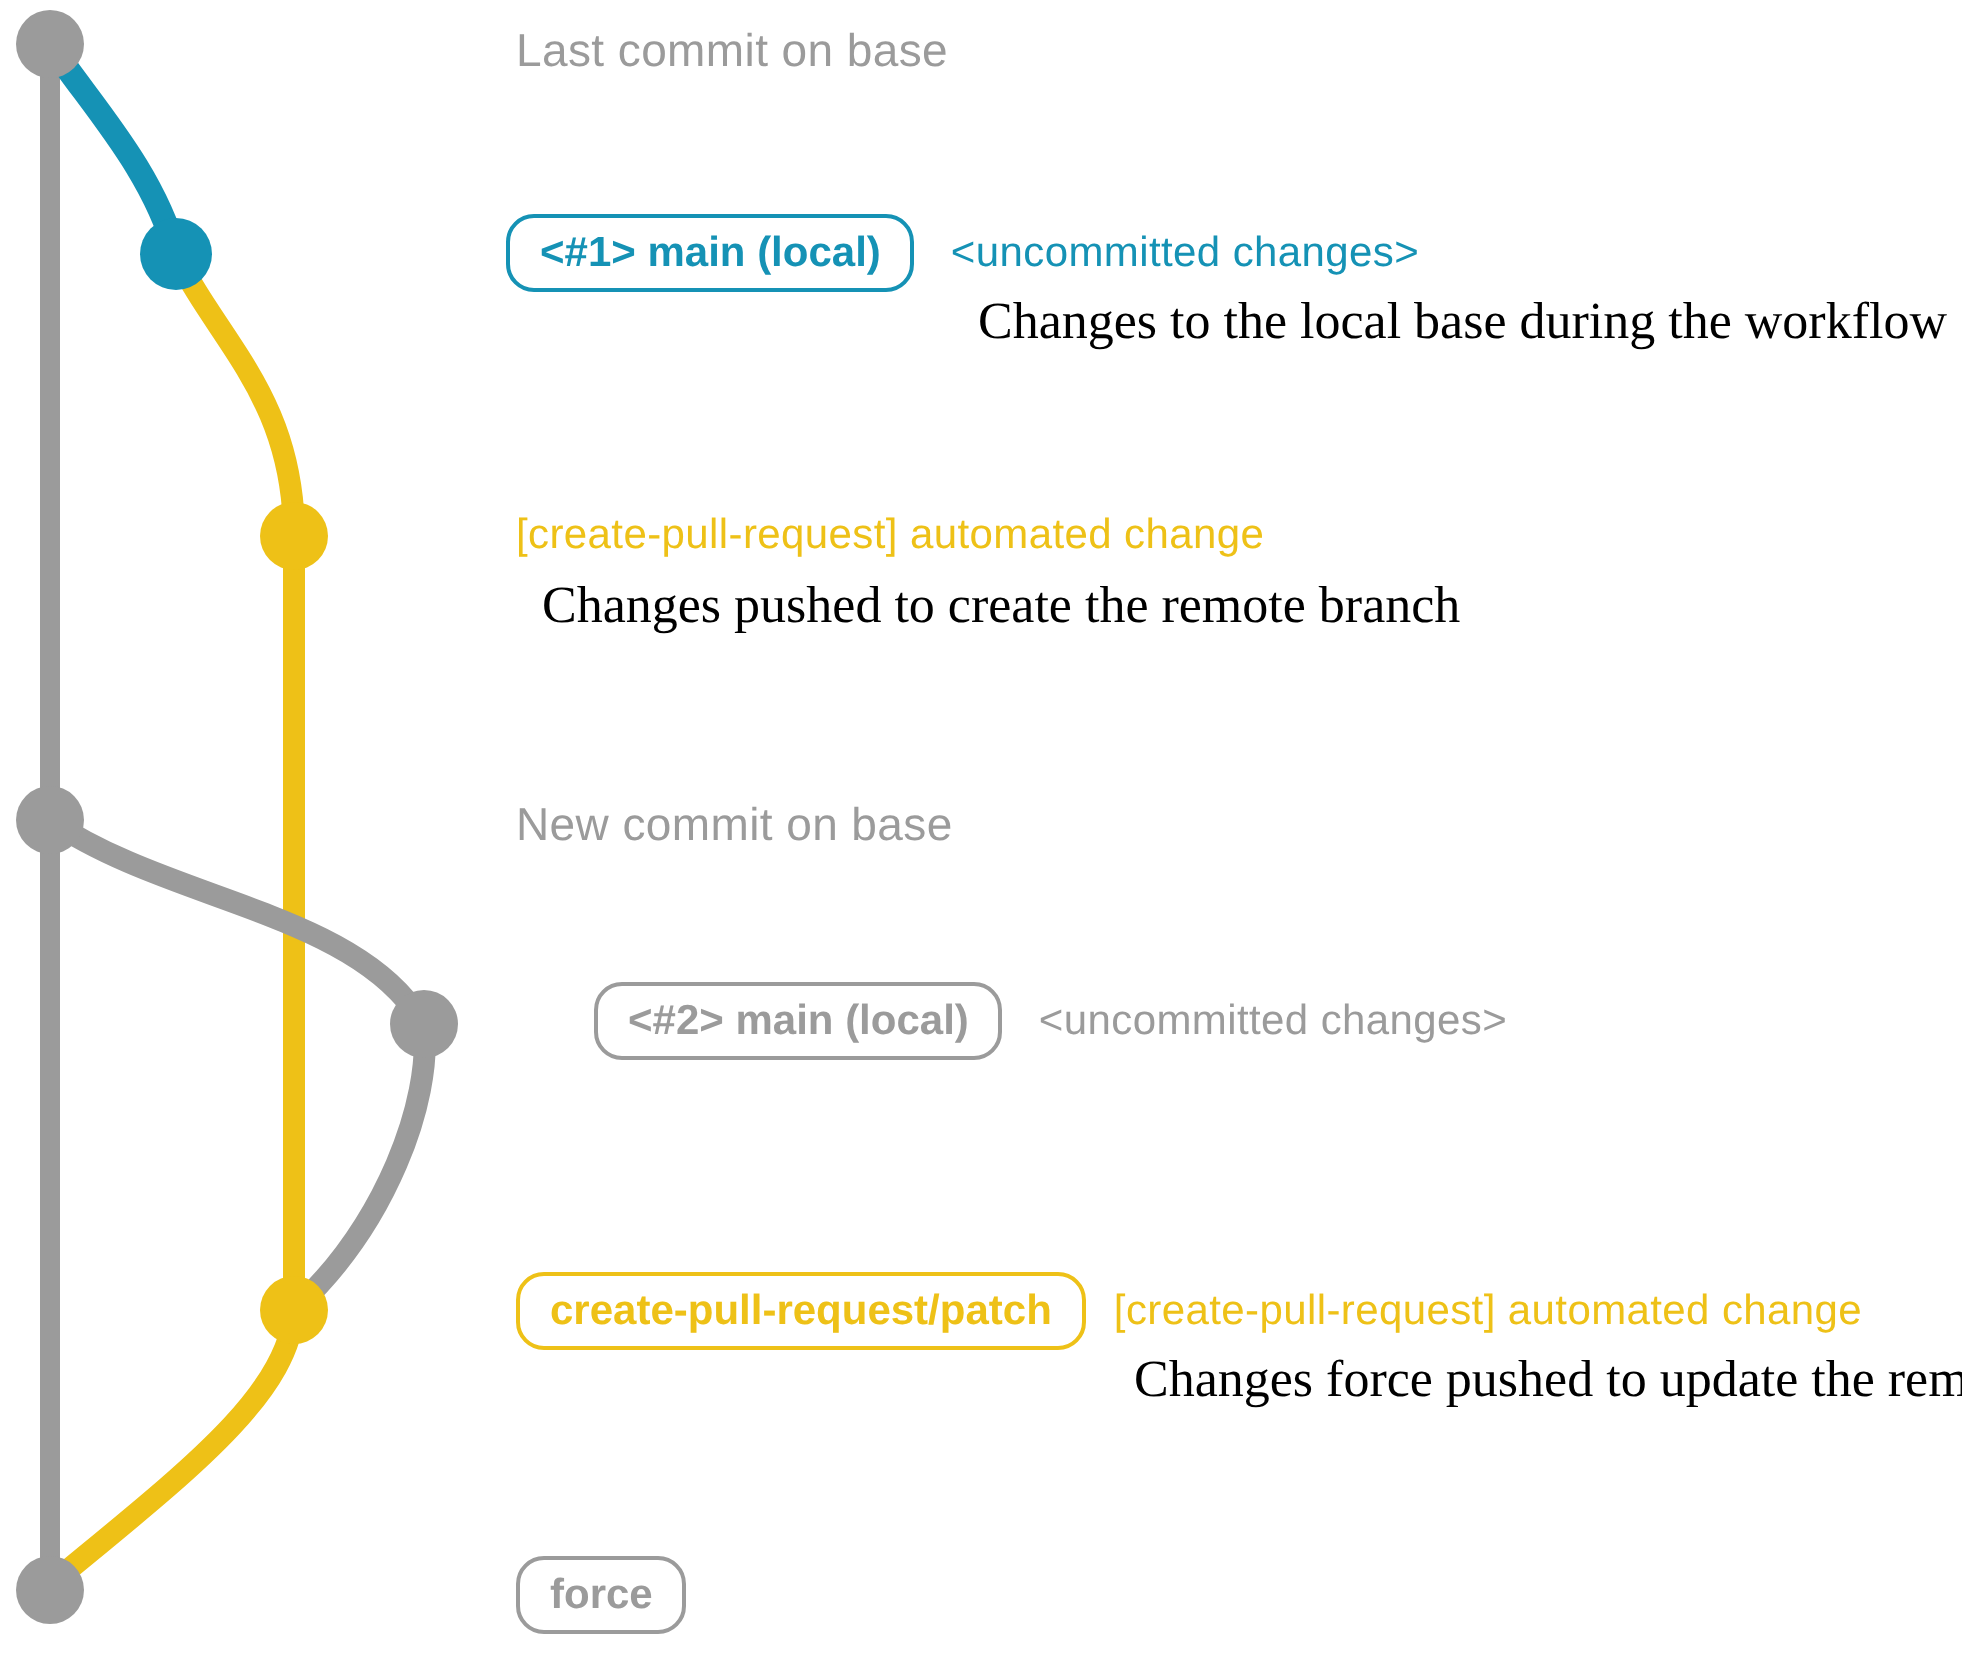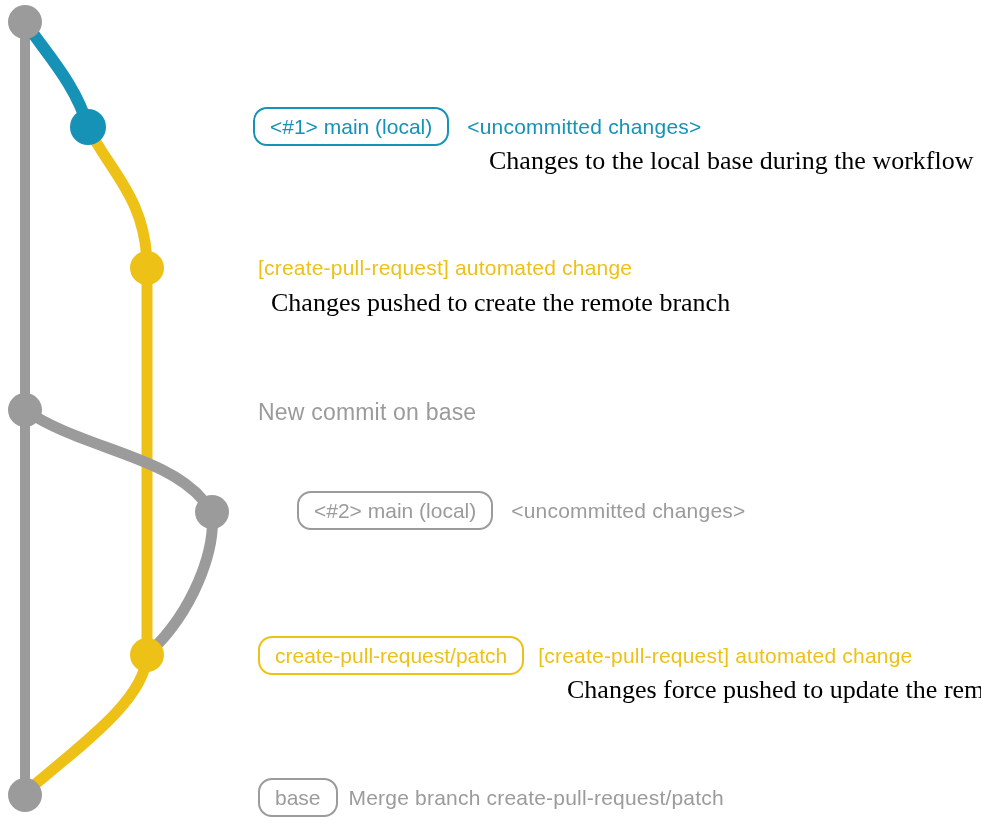--- a/index.html
+++ b/index.html
@@ -50,20 +50,21 @@
     display: inline-flex;
     align-items: center;
     justify-content: center;
     border: 2px solid currentColor;
     border-radius: 14px;
     padding: 6px 15px;
     font-size: 21px;
     line-height: 1.1;
     white-space: nowrap;
     background: var(--bg);
+    font-weight: bold;
   }
   .badge-blue   { color: var(--blue); }
   .badge-gray   { color: var(--gray); }
   .badge-yellow { color: var(--yellow); }
 
   .msg-text {
     font-size: 21px;
     line-height: 1.2;
     white-space: nowrap;
     letter-spacing: 0.2px;
@@ -98,20 +99,21 @@
 
     <circle cx="25" cy="22" r="17" class="dot-gray"></circle>
     <circle cx="88" cy="127" r="18" class="dot-blue"></circle>
     <circle cx="147" cy="268" r="17" class="dot-yellow"></circle>
     <circle cx="25" cy="410" r="17" class="dot-gray"></circle>
     <circle cx="212" cy="512" r="17" class="dot-gray"></circle>
     <circle cx="147" cy="655" r="17" class="dot-yellow"></circle>
     <circle cx="25" cy="795" r="17" class="dot-gray"></circle>
   </svg>
 
+  <div class="abs title-text" style="left:258px; top:12px;">Last commit on base</div>
 
   <div class="abs row gap-lg" style="left:253px; top:107px;">
     <span class="badge badge-blue">&lt;#1&gt; main (local)</span>
     <span class="msg-text c-blue">&lt;uncommitted changes&gt;</span>
   </div>
   <div class="abs desc-text" style="left:489px; top:145px;">Changes to the local base during the workflow</div>
 
   <div class="abs msg-text c-yellow" style="left:258px; top:255px;">[create-pull-request] automated change</div>
   <div class="abs title-text" style="left:258px; top:399px;">New commit on base</div>
 
@@ -122,17 +124,16 @@
     <span class="msg-text c-gray">&lt;uncommitted changes&gt;</span>
   </div>
 
   <div class="abs row gap-md" style="left:258px; top:636px;">
     <span class="badge badge-yellow">create-pull-request/patch</span>
     <span class="msg-text c-yellow">[create-pull-request] automated change</span>
   </div>
   <div class="abs desc-text" style="left:567px; top:674px;">Changes force pushed to update the remote branch</div>
 
   <div class="abs row gap-sm" style="left:258px; top:778px;">
-    <span class="badge badge-gray">base</span>
-    <span class="msg-text c-gray">Merge branch create-pull-request/patch</span>
+    <span class="badge badge-gray">force</span>
   </div>
 
 </div>
 
 </body></html>

